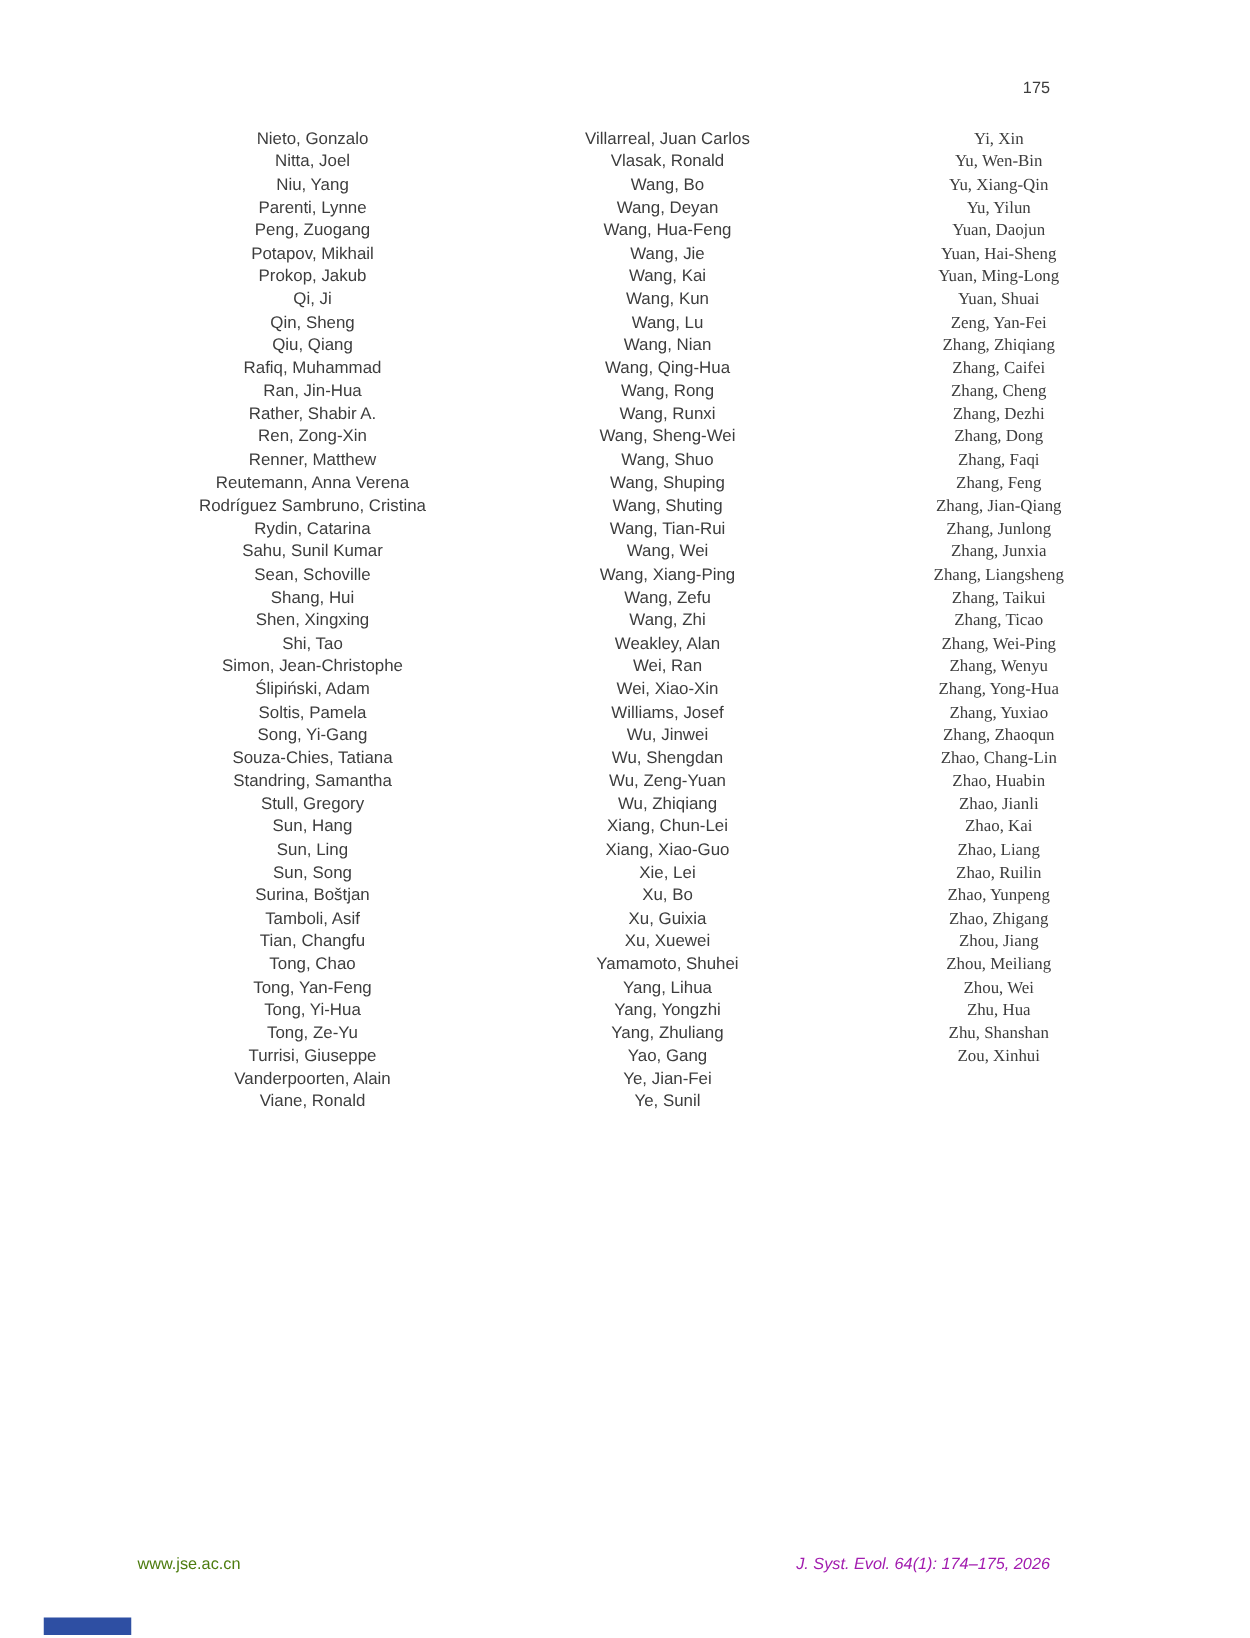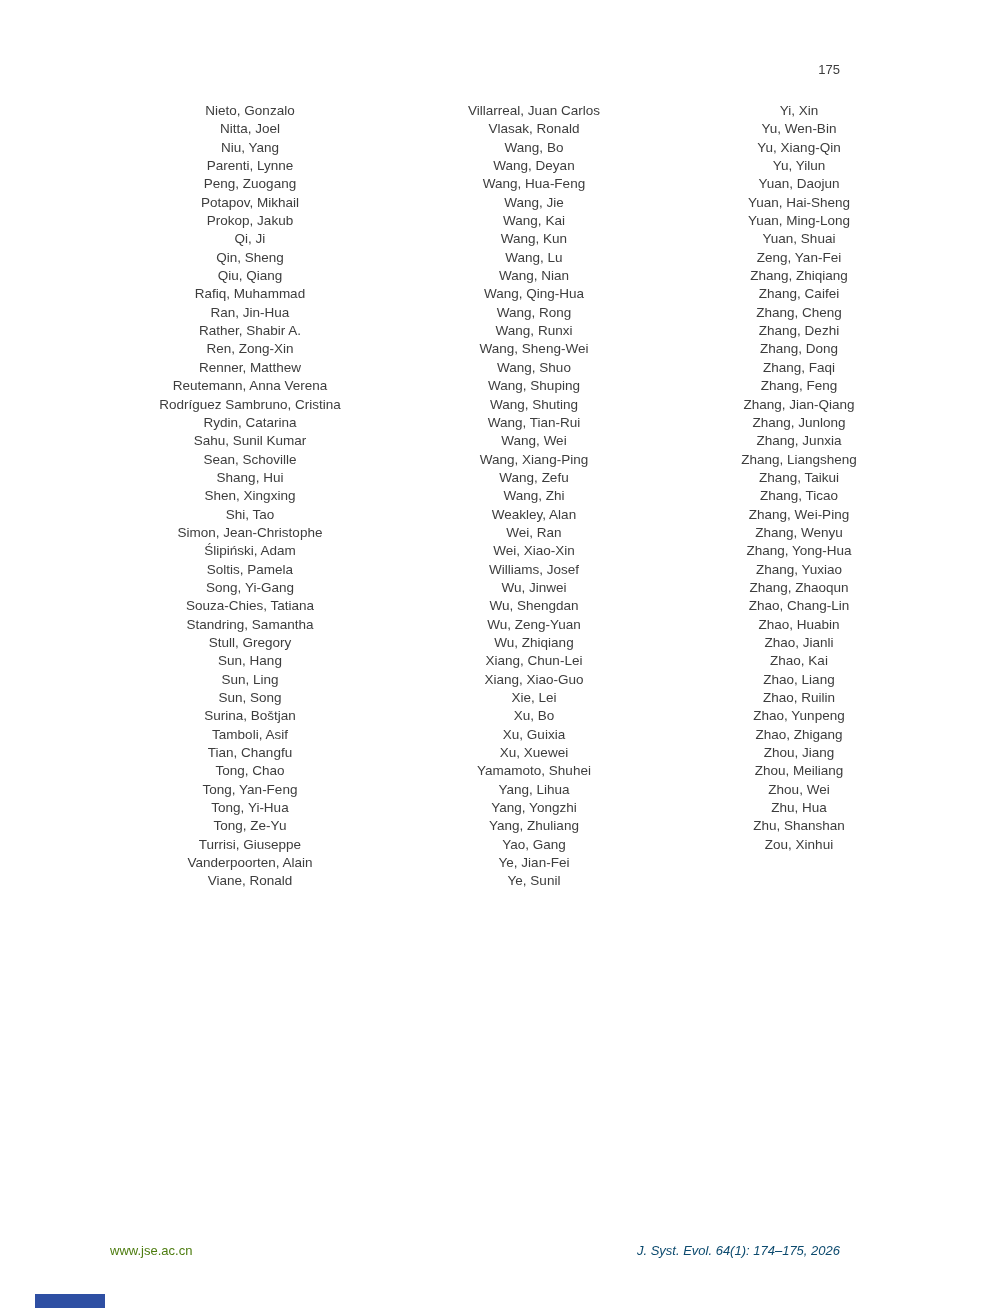--- a/index.html
+++ b/index.html
@@ -29,41 +29,41 @@
     left: 110px;
     width: 810px;
   }
   .col {
     position: absolute;
     top: 0;
     text-align: center;
   }
   .col-1 { left: 0; width: 280px; }
   .col-2 { left: 288px; width: 272px; }
-  .col-3 { left: 568px; width: 242px; }
+  .col-3 { left: 568px; width: 242px; font-family: Liberation Serif, serif; }
   .name-row {
     font-size: 13.5px;
     line-height: 18.35px;
     white-space: nowrap;
     color: #3d3d3d;
   }
   .footer-left {
     position: absolute;
     top: 1243px;
     left: 110px;
     font-size: 13px;
     color: #4d7c0f;
   }
   .footer-right {
     position: absolute;
     top: 1243px;
     right: 80px;
     font-size: 13px;
     font-style: italic;
-    color: #0c4a6e;
+    color: #a21caf;
   }
   .watermark {
     position: absolute;
     top: 25px;
     left: 962px;
     width: 14px;
     height: 1272px;
     writing-mode: vertical-rl;
     text-orientation: mixed;
     font-size: 7px;

